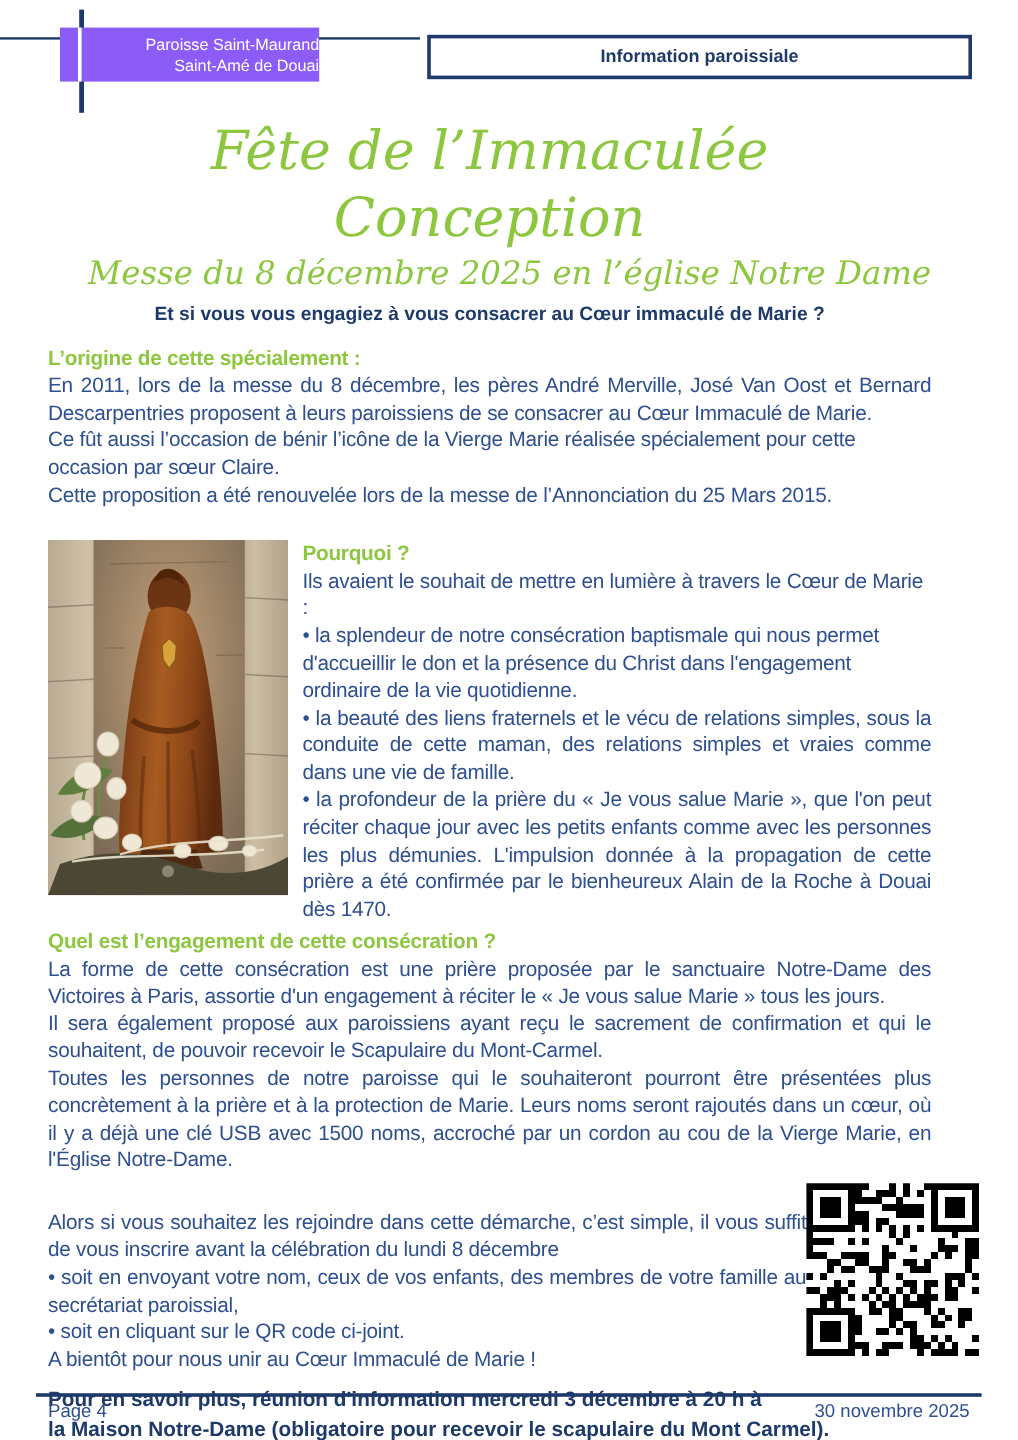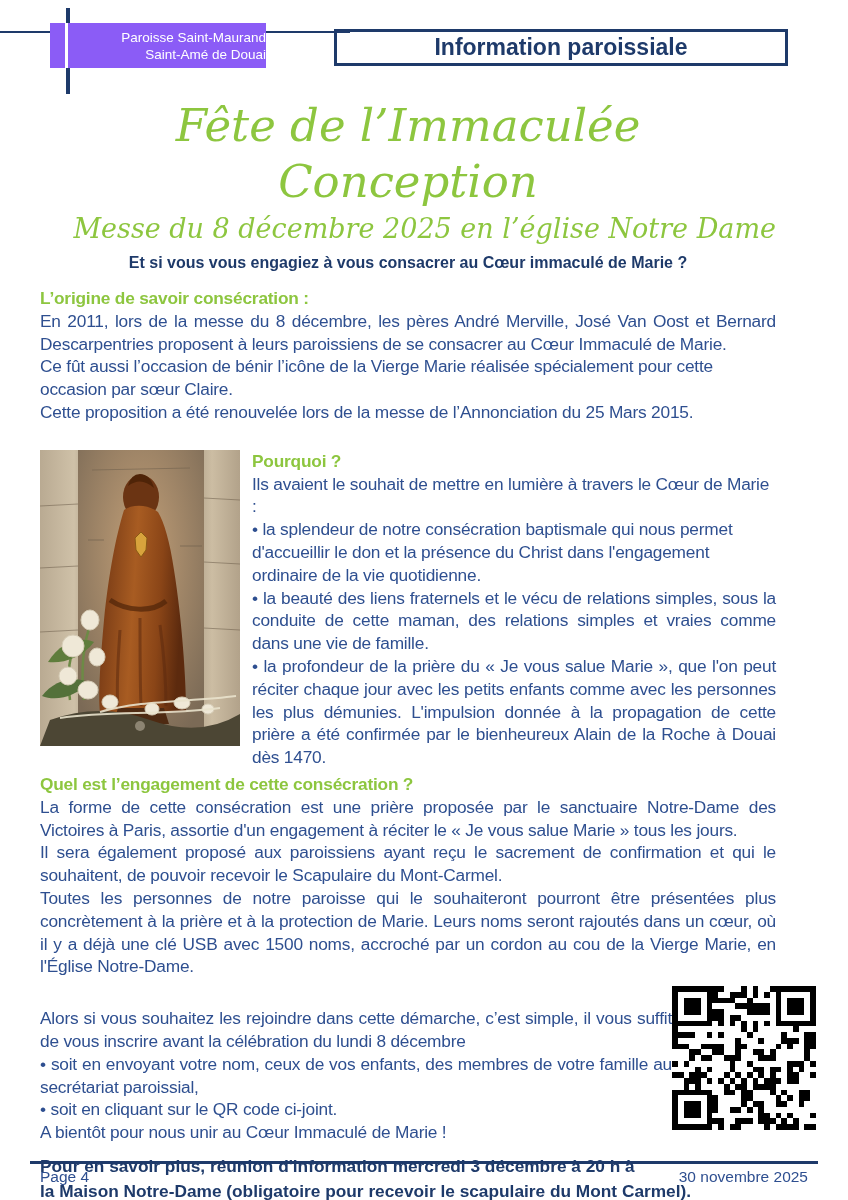--- a/index.html
+++ b/index.html
@@ -12,23 +12,23 @@
   
   .hrule { position:absolute; left:0; top:31px; width:350px; height:2px; background:#1e3a6a; }
   .vrule { position:absolute; left:66px; top:8px; width:4px; height:86px; background:#1e3a6a; }
   .parish-box {
     position:absolute; left:50px; top:23px; width:216px; height:45px;
     background:#8b5cf6; color:#fff; display:flex; flex-direction:column;
     align-items:flex-end; justify-content:center; font-size:13.5px; line-height:17px;
   }
   .parish-box::before { content:""; position:absolute; left:15px; top:0; width:3px; height:100%; background:#fff; }
   .banner-box {
-    position:absolute; left:334px; top:29px; width:454px; height:37px;
+    position:absolute; left:356px; top:29px; width:454px; height:37px;
     border:3px solid #1e3a6a; display:flex; align-items:center; justify-content:center;
-    color:#1e3a6a; font-weight:bold; font-size:23px;
+    color:#1e3a6a; font-weight:bold; font-size:15px;
   }
   
   .content { position:absolute; left:0; top:98px; width:816px; padding:0 40px; }
   .script-title {
     font-family:"DejaVu Serif", serif; font-style:italic;
     color:#8dc63f; text-align:center; font-size:45px; line-height:56px;
   }
   .script-sub {
     font-family:"DejaVu Serif", serif; font-style:italic;
     color:#8dc63f; text-align:right; font-size:27px; line-height:34px; margin-top:2px;
@@ -62,21 +62,21 @@
 <div class="banner-box">
   <span>Information paroissiale</span>
 </div>
 
 <div class="content">
 
   <div class="script-title">Fête de l’Immaculée Conception</div>
   <div class="script-sub">Messe du 8 décembre 2025 en l’église Notre Dame</div>
   <div class="question">Et si vous vous engagiez à vous consacrer au Cœur immaculé de Marie ?</div>
 
-  <div class="green-head mt">L’origine de savoir consécration :</div>
+  <div class="green-head mt">L’origine de cette spécialement :</div>
   <div class="body-text just">En 2011, lors de la messe du 8 décembre, les pères André Merville, José Van Oost et Bernard Descarpentries proposent à leurs paroissiens de se consacrer au Cœur Immaculé de Marie.</div>
   <div class="body-text">Ce fût aussi l’occasion de bénir l’icône de la Vierge Marie réalisée spécialement pour cette occasion par sœur Claire.</div>
   <div class="body-text">Cette proposition a été renouvelée lors de la messe de l’Annonciation du 25 Mars 2015.</div>
 
   <div class="two-col" style="margin-top:26px;justify-content:space-between;">
     <div class="photo-col">
       <svg viewBox="0 0 200 296" width="200" height="296">
         <defs>
           <linearGradient id="stone" x1="0" y1="0" x2="1" y2="0">
             <stop offset="0" stop-color="#b9aa92"></stop>

